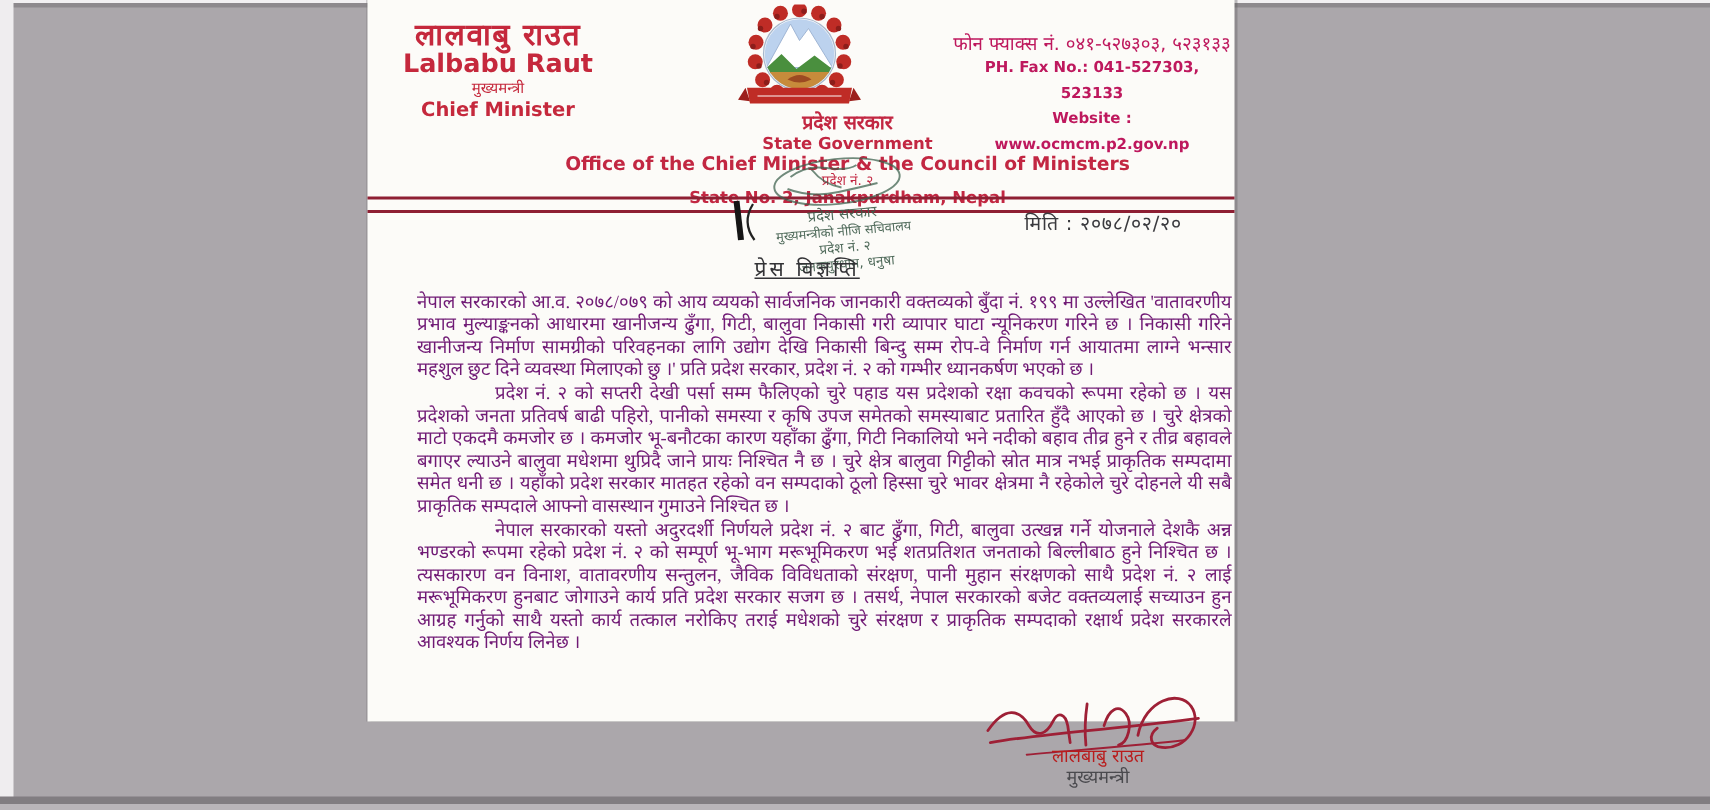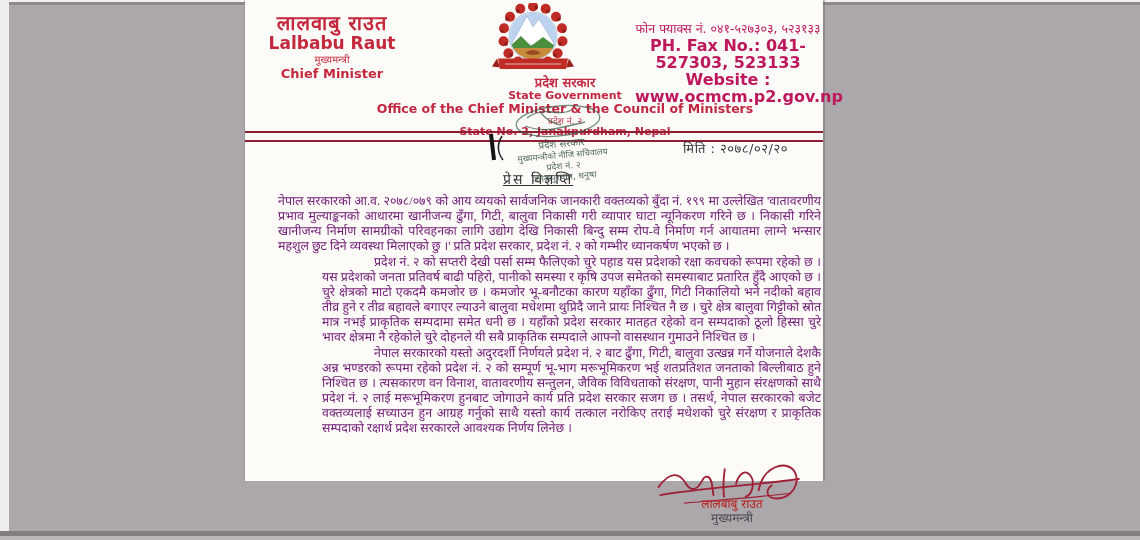--- a/index.html
+++ b/index.html
@@ -32,21 +32,21 @@
 
   .office-block{position:absolute;left:120px;top:76px;width:400px;text-align:center;color:#c22742;}
   .gov-np{font-size:13px;font-weight:bold;line-height:14px;}
   .gov-en{font-size:11px;font-weight:bold;line-height:12px;}
   .office-np{font-size:16px;font-weight:bold;line-height:18px;margin-top:1px;}
   .office-en{font-size:12.5px;font-weight:bold;line-height:14px;}
   .state-np{font-size:9px;line-height:10px;}
   .address-en{font-size:11px;font-weight:bold;line-height:12px;}
 
   .contact-block{position:absolute;right:2px;top:20px;width:186px;text-align:center;color:#be185d;}
-  .contact-line{font-size:16px;font-weight:bold;line-height:17px;}
+  .contact-line{font-size:10px;font-weight:bold;line-height:17px;}
   .contact-line.np{font-weight:normal;font-size:12.5px;}
 
   .rule{position:absolute;left:0;top:131px;width:578px;height:7px;
         border-top:2px solid #8e1f33;border-bottom:2px solid #8e1f33;}
 
   
   .stamp-ellipse{position:absolute;left:266px;top:100px;width:95px;height:42px;opacity:.85;}
   .stamp-text{position:absolute;left:252px;top:138px;width:132px;text-align:center;
               color:#3c5a48;transform:rotate(-5deg);opacity:.9;}
   .stamp-l1{font-size:10px;line-height:12px;}
@@ -54,21 +54,21 @@
   .stamp-l3{font-size:9px;line-height:11px;}
   .stamp-l4{font-size:9px;line-height:11px;}
   .pen-mark{position:absolute;left:241px;top:132px;width:20px;height:32px;}
 
   .date-line{position:absolute;left:438px;top:139px;font-size:13px;color:#3a3a3e;letter-spacing:.5px;}
   .press-title{position:absolute;left:258px;top:169px;font-size:14px;color:#333336;letter-spacing:2px;text-decoration:underline;}
 
   
   .body-text{position:absolute;left:33px;top:194px;width:543px;color:#701a75;font-family:Liberation Serif, serif;}
   .body-text p{margin:0;font-size:12.4px;line-height:15.15px;text-align:justify;}
-  .body-text p.indent{text-indent:52px;margin-left:44px;}
+  .body-text p.indent{text-indent:52px;}
 
   
   .sig-block{position:absolute;left:392px;top:458px;width:190px;text-align:center;}
   .sig-scribble{width:190px;height:50px;display:block;}
   .sig-name{font-size:12px;color:#b91c1c;line-height:13px;margin-top:-10px;}
   .sig-title{font-size:12px;color:#4a4a4e;line-height:14px;}
 </style>
 </head>
 <body>
 

